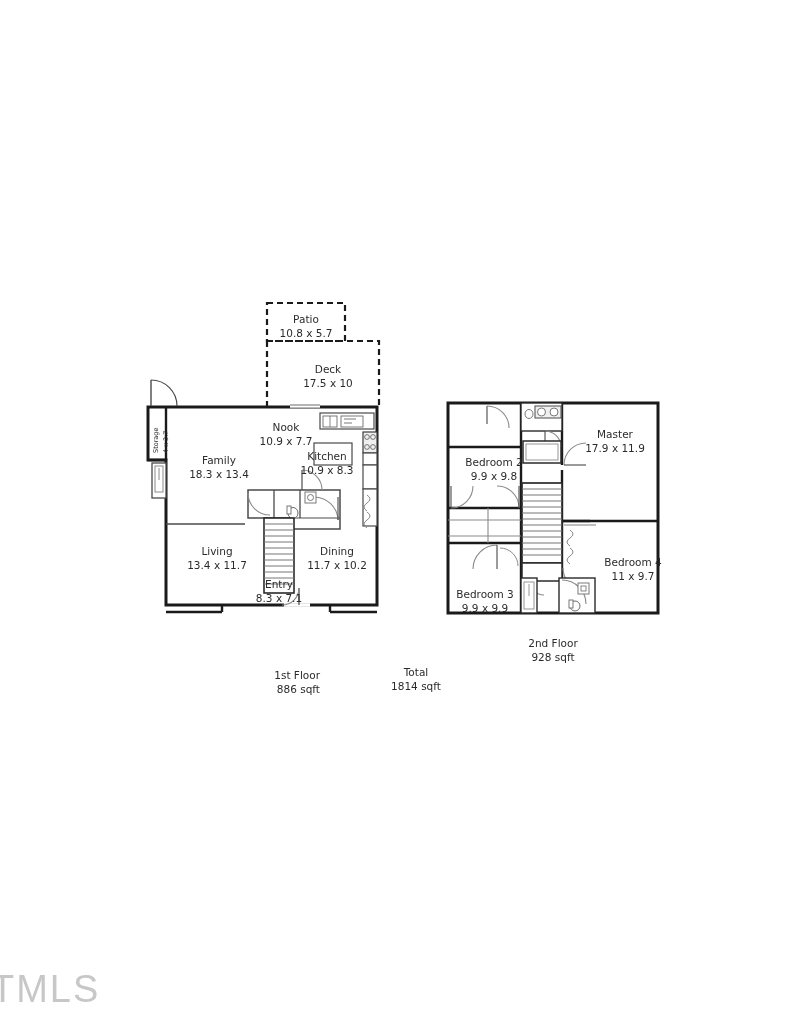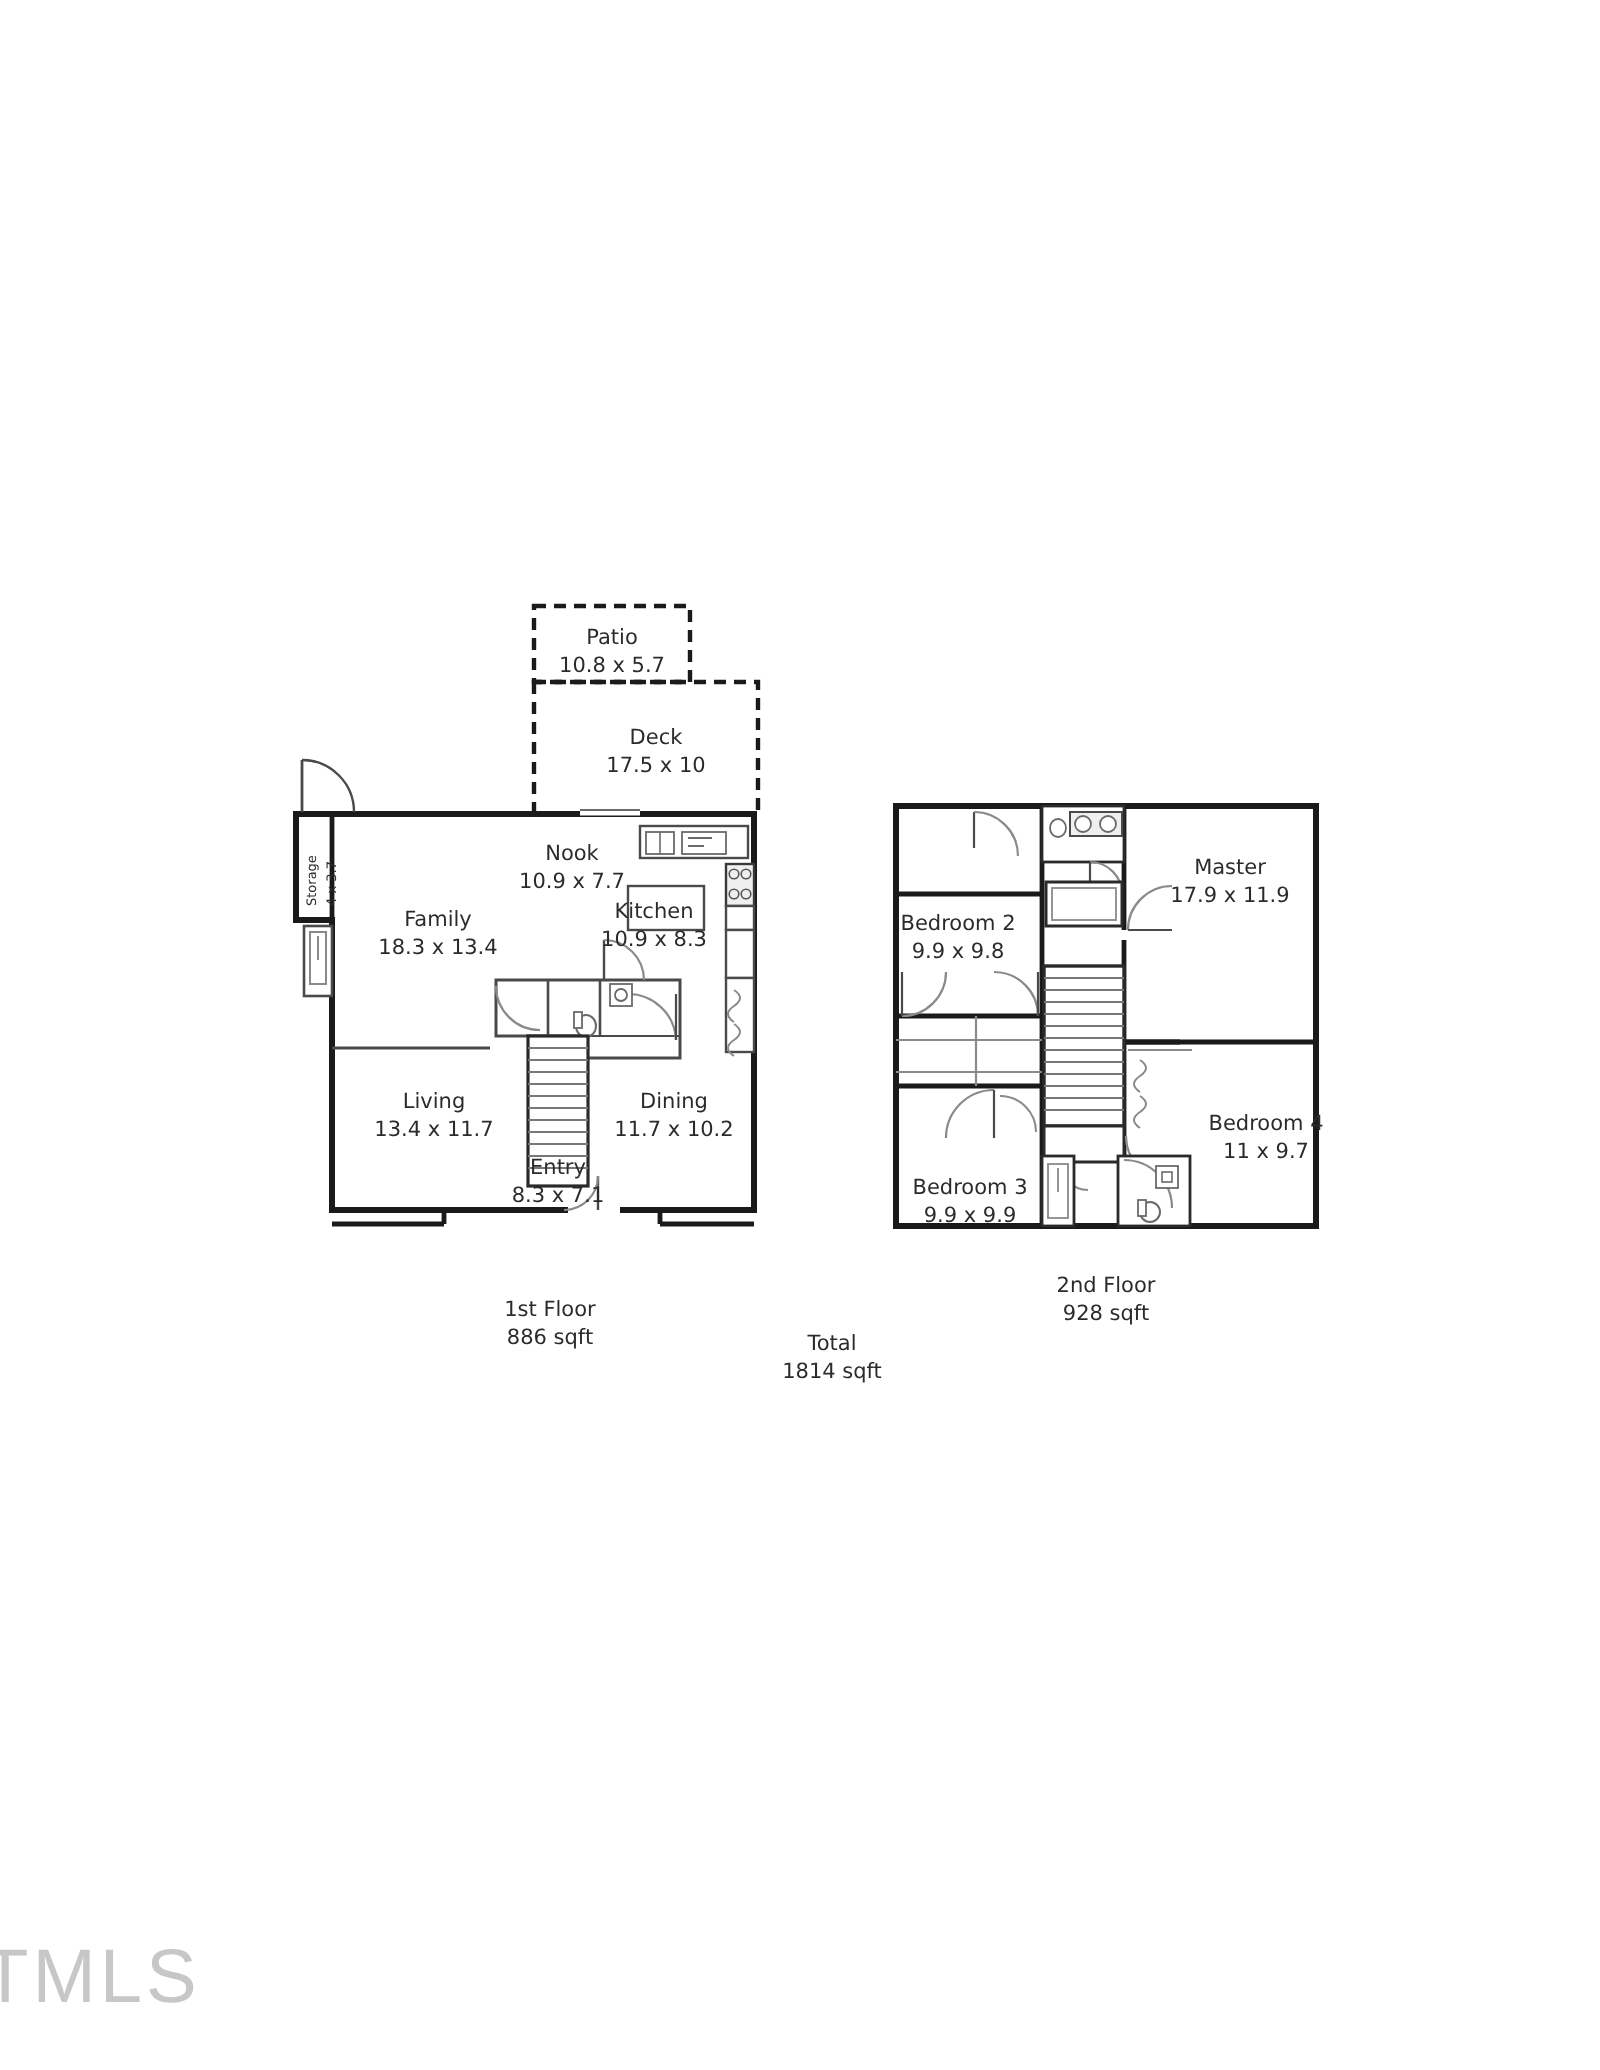--- a/index.html
+++ b/index.html
@@ -327,36 +327,36 @@
   </div>
   <div class="vlabel" style="left:162px; top:453px;">
     <span>4 x 3.7</span>
   </div>
 
   <div class="rlabel" style="left:568px; top:428px; width:94px;">
     <span class="nm">Master</span>
     <span class="dm">17.9 x 11.9</span>
   </div>
 
-  <div class="rlabel" style="left:447px; top:456px; width:64px;">
+  <div class="rlabel" style="left:447px; top:456px; width:64px;padding-left:15px;">
     <span class="nm">Bedroom 2</span>
     <span class="dm">9.9 x 9.8</span>
   </div>
 
   <div class="rlabel" style="left:447px; top:561px; width:76px;margin-top:27px;">
     <span class="nm">Bedroom 3</span>
     <span class="dm">9.9 x 9.9</span>
   </div>
 
   <div class="rlabel" style="left:595px; top:556px; width:76px;">
     <span class="nm">Bedroom 4</span>
     <span class="dm">11 x 9.7</span>
   </div>
 
-  <div class="footlabel" style="left:230px; top:648px; width:90px;">
+  <div class="footlabel" style="left:230px; top:668px; width:90px;text-align:right;">
     <span class="nm">1st Floor</span><br>
     <span class="dm">886 sqft</span>
   </div>
 
   <div class="footlabel" style="left:508px; top:636px; width:90px;">
     <span class="nm">2nd Floor</span><br>
     <span class="dm">928 sqft</span>
   </div>
 
   <div class="footlabel" style="left:371px; top:665px; width:90px;">

